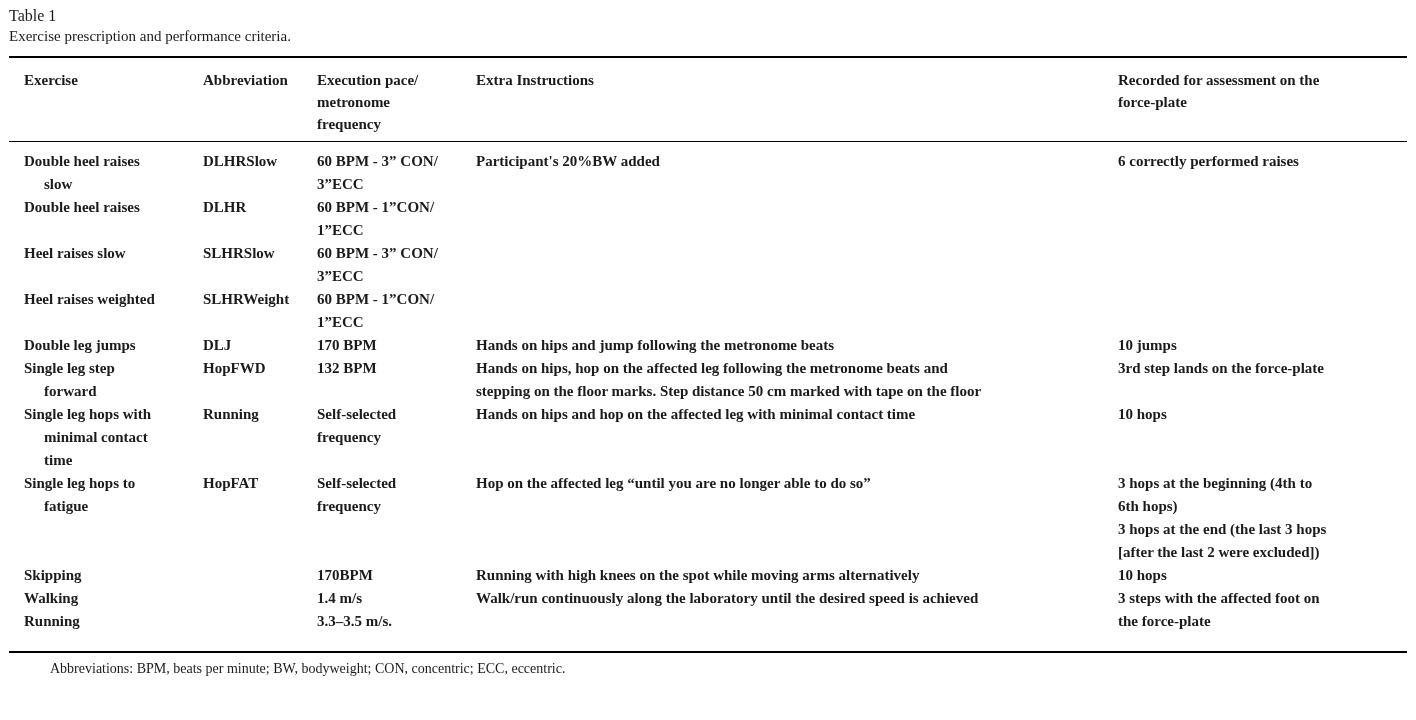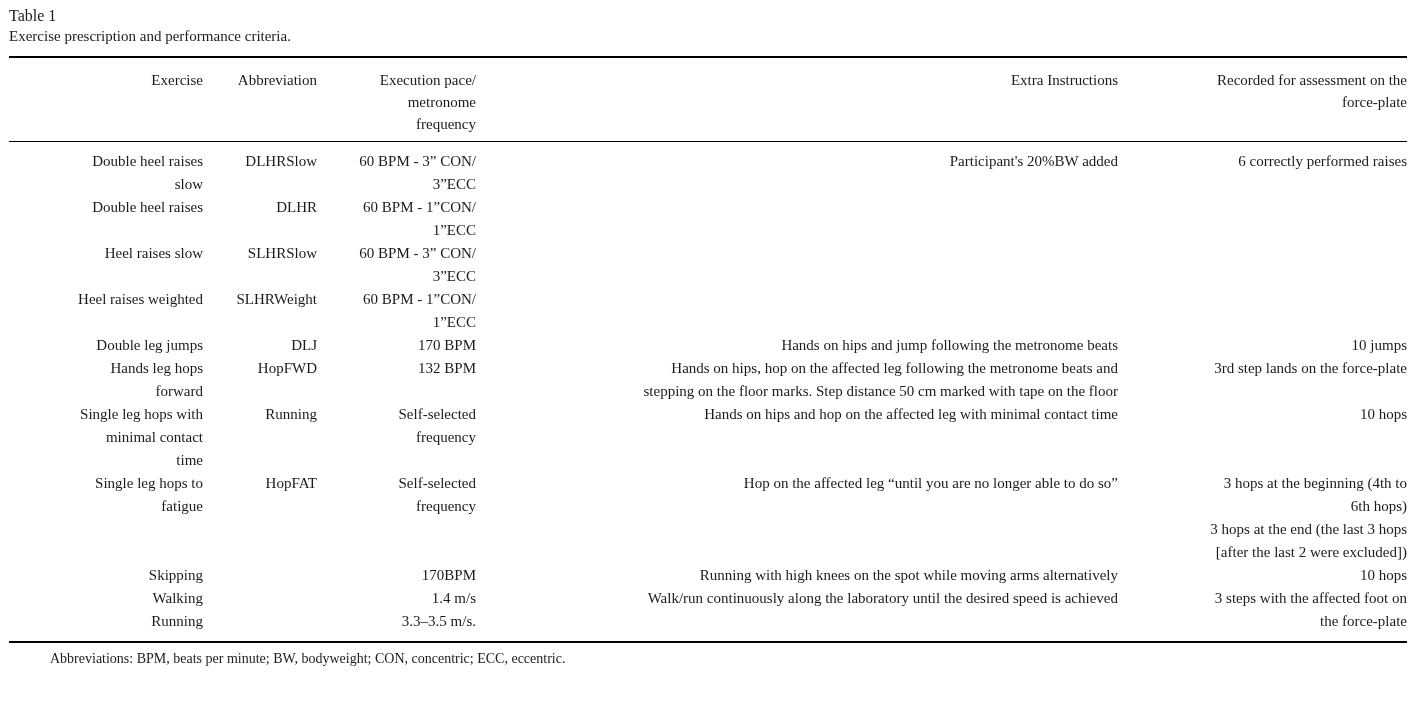--- a/index.html
+++ b/index.html
@@ -30,40 +30,40 @@
   table.paper-table {
     border-collapse: collapse;
     table-layout: fixed;
     width: 1398px;
     border-top: 2px solid #000;
     border-bottom: 2px solid #000;
     font-size: 15px;
   }
   th, td {
     vertical-align: top;
-    text-align: right;
-    font-weight: normal;
+    text-align: left;
+    font-weight: bold;
     padding: 0;
   }
   thead th {
     border-bottom: 1.5px solid #000;
     padding-top: 11px;
     padding-bottom: 6px;
   }
   th:first-child, td:first-child {
     padding-left: 15px;
   }
   .line {
     line-height: 23px;
   }
   thead .line {
     line-height: 22px;
   }
   tbody tr:first-child td { padding-top: 8px; }
-  tbody tr:last-child td { padding-bottom: 8px; }
+  tbody tr:last-child td { padding-bottom: 18px; }
   td.hang .line + .line { padding-left: 20px; }
   .footnote {
     font-size: 14px;
     line-height: 19px;
     margin-top: 6px;
     margin-left: 41px;
   }
 </style>
 </head>
 <body>
@@ -176,21 +176,21 @@
           </td>
           <td>
             <div class="line">Hands on hips and jump following the metronome beats</div>
           </td>
           <td>
             <div class="line">10 jumps</div>
           </td>
         </tr>
         <tr>
           <td class="hang">
-            <div class="line">Hands leg hops</div>
+            <div class="line">Single leg step</div>
             <div class="line">forward</div>
           </td>
           <td>
             <div class="line">HopFWD</div>
           </td>
           <td>
             <div class="line">132 BPM</div>
           </td>
           <td>
             <div class="line">Hands on hips, hop on the affected leg following the metronome beats and</div>

